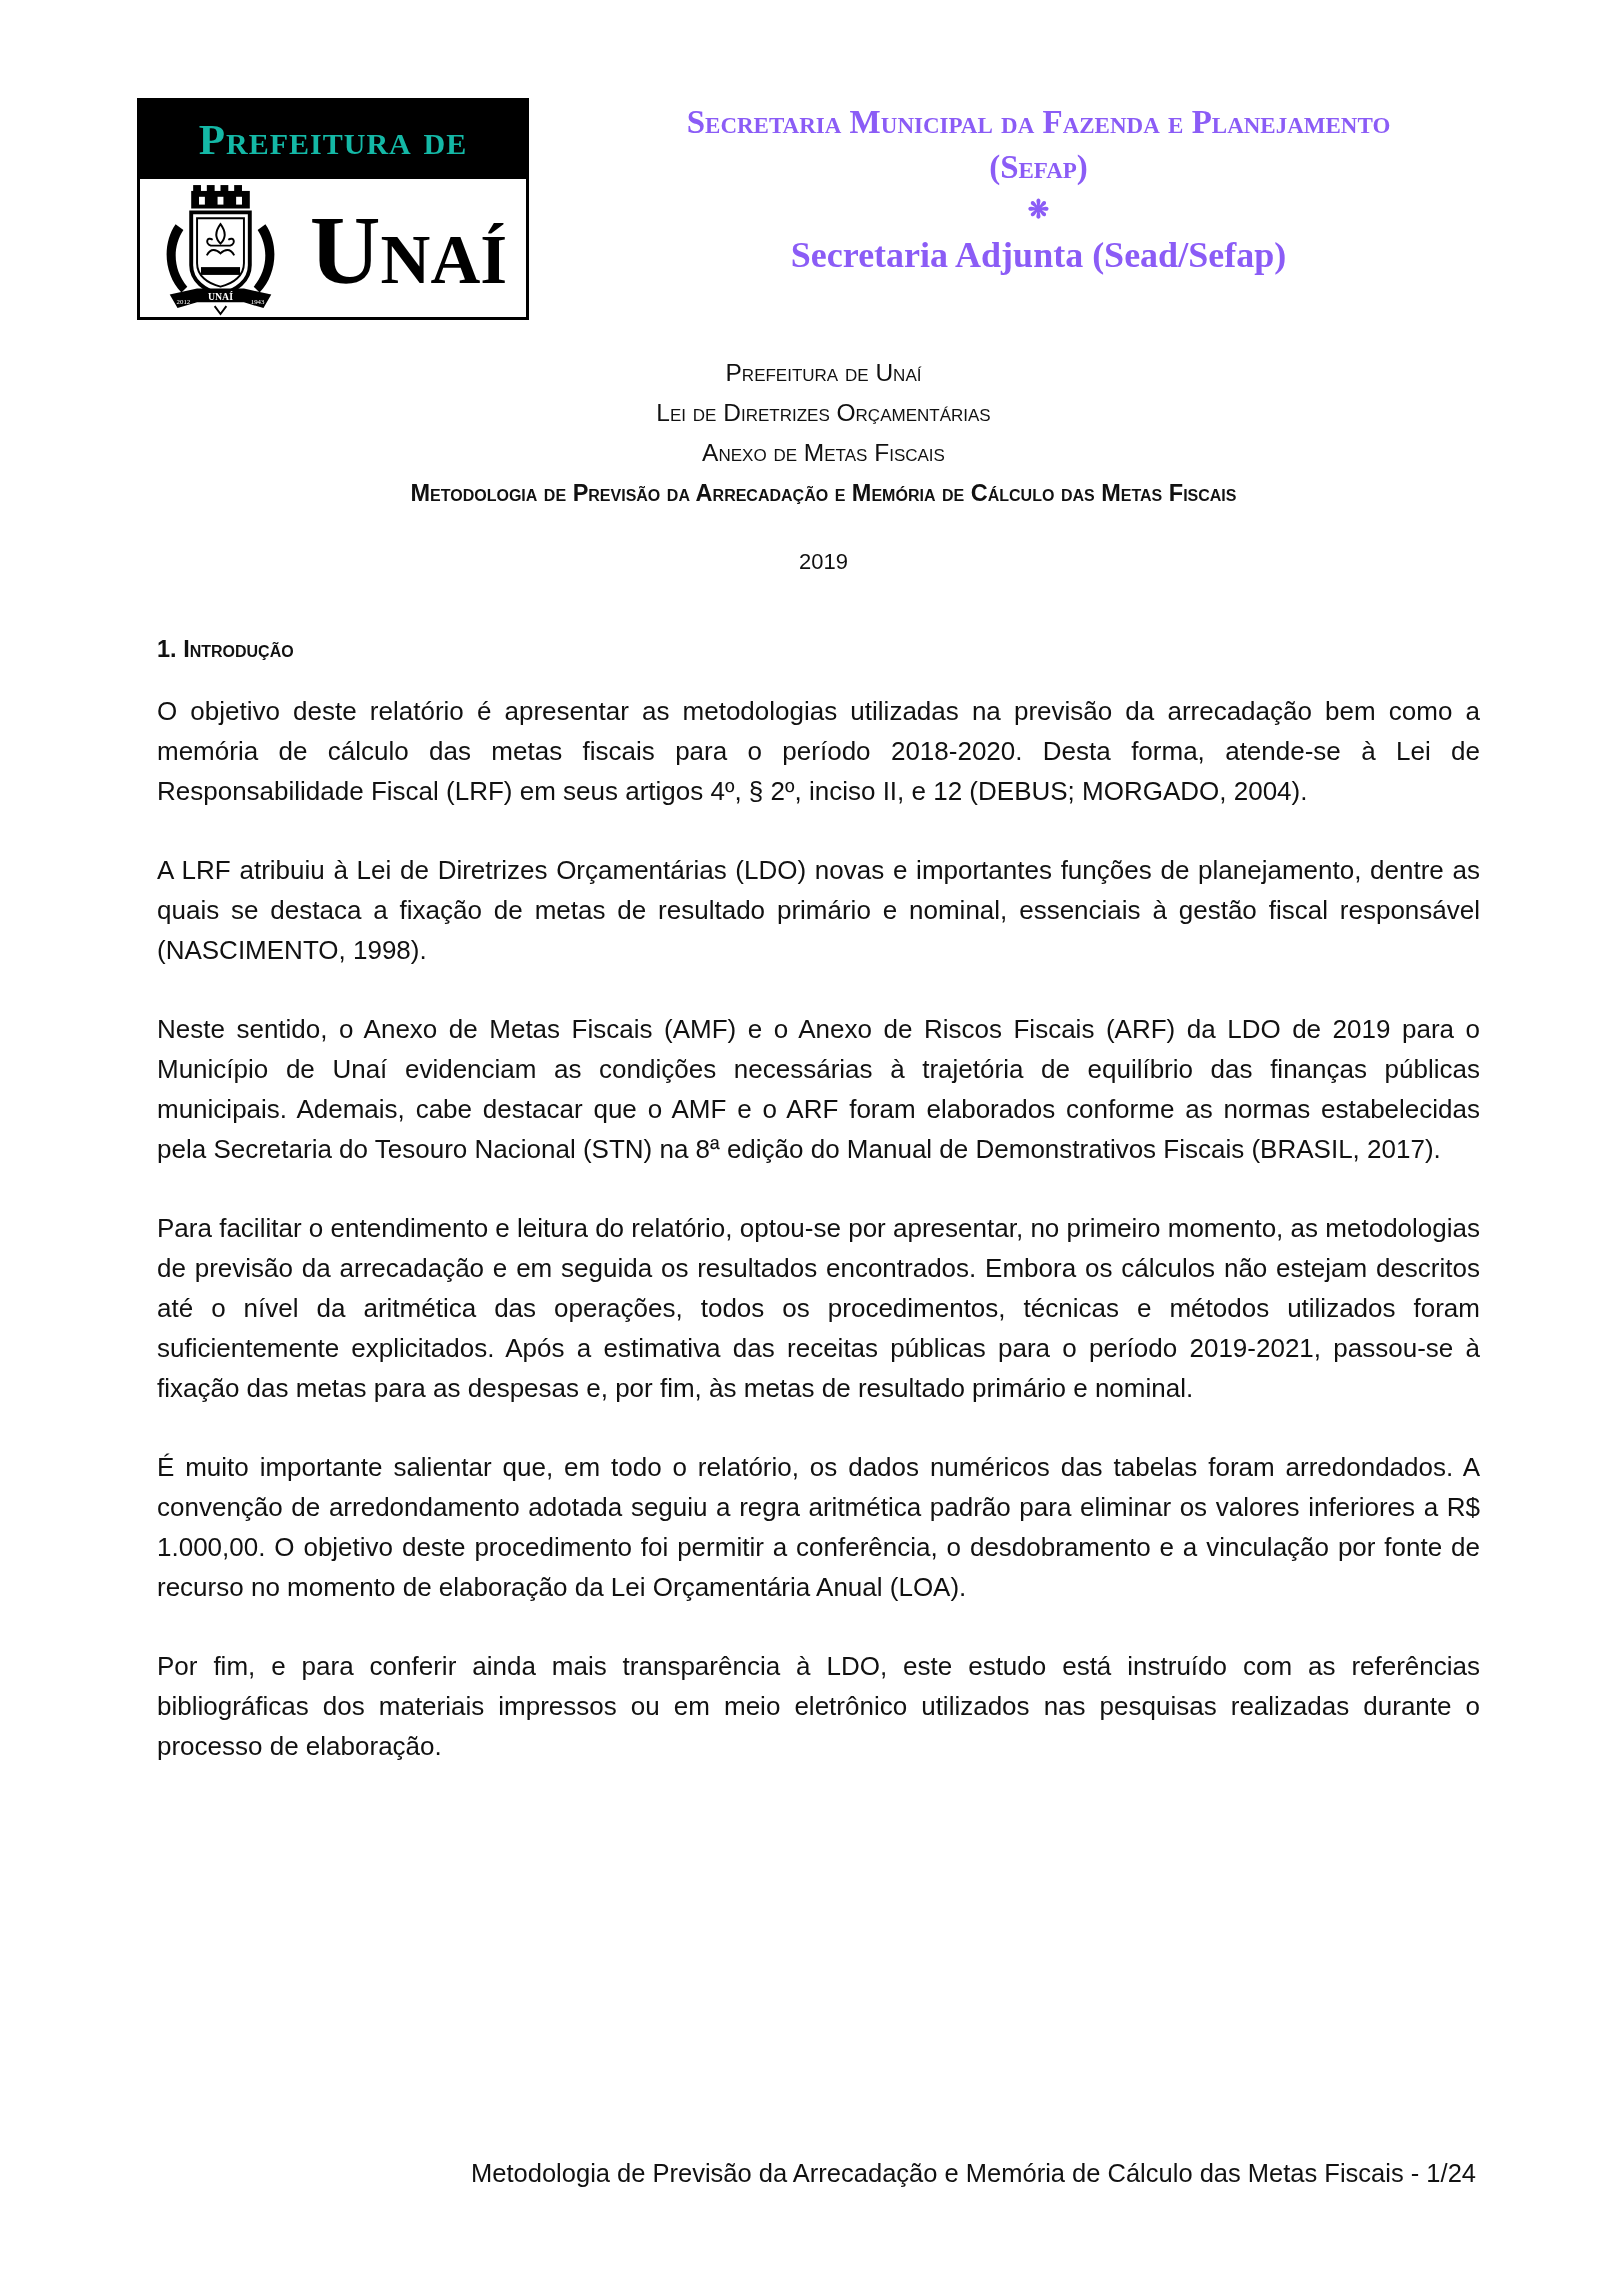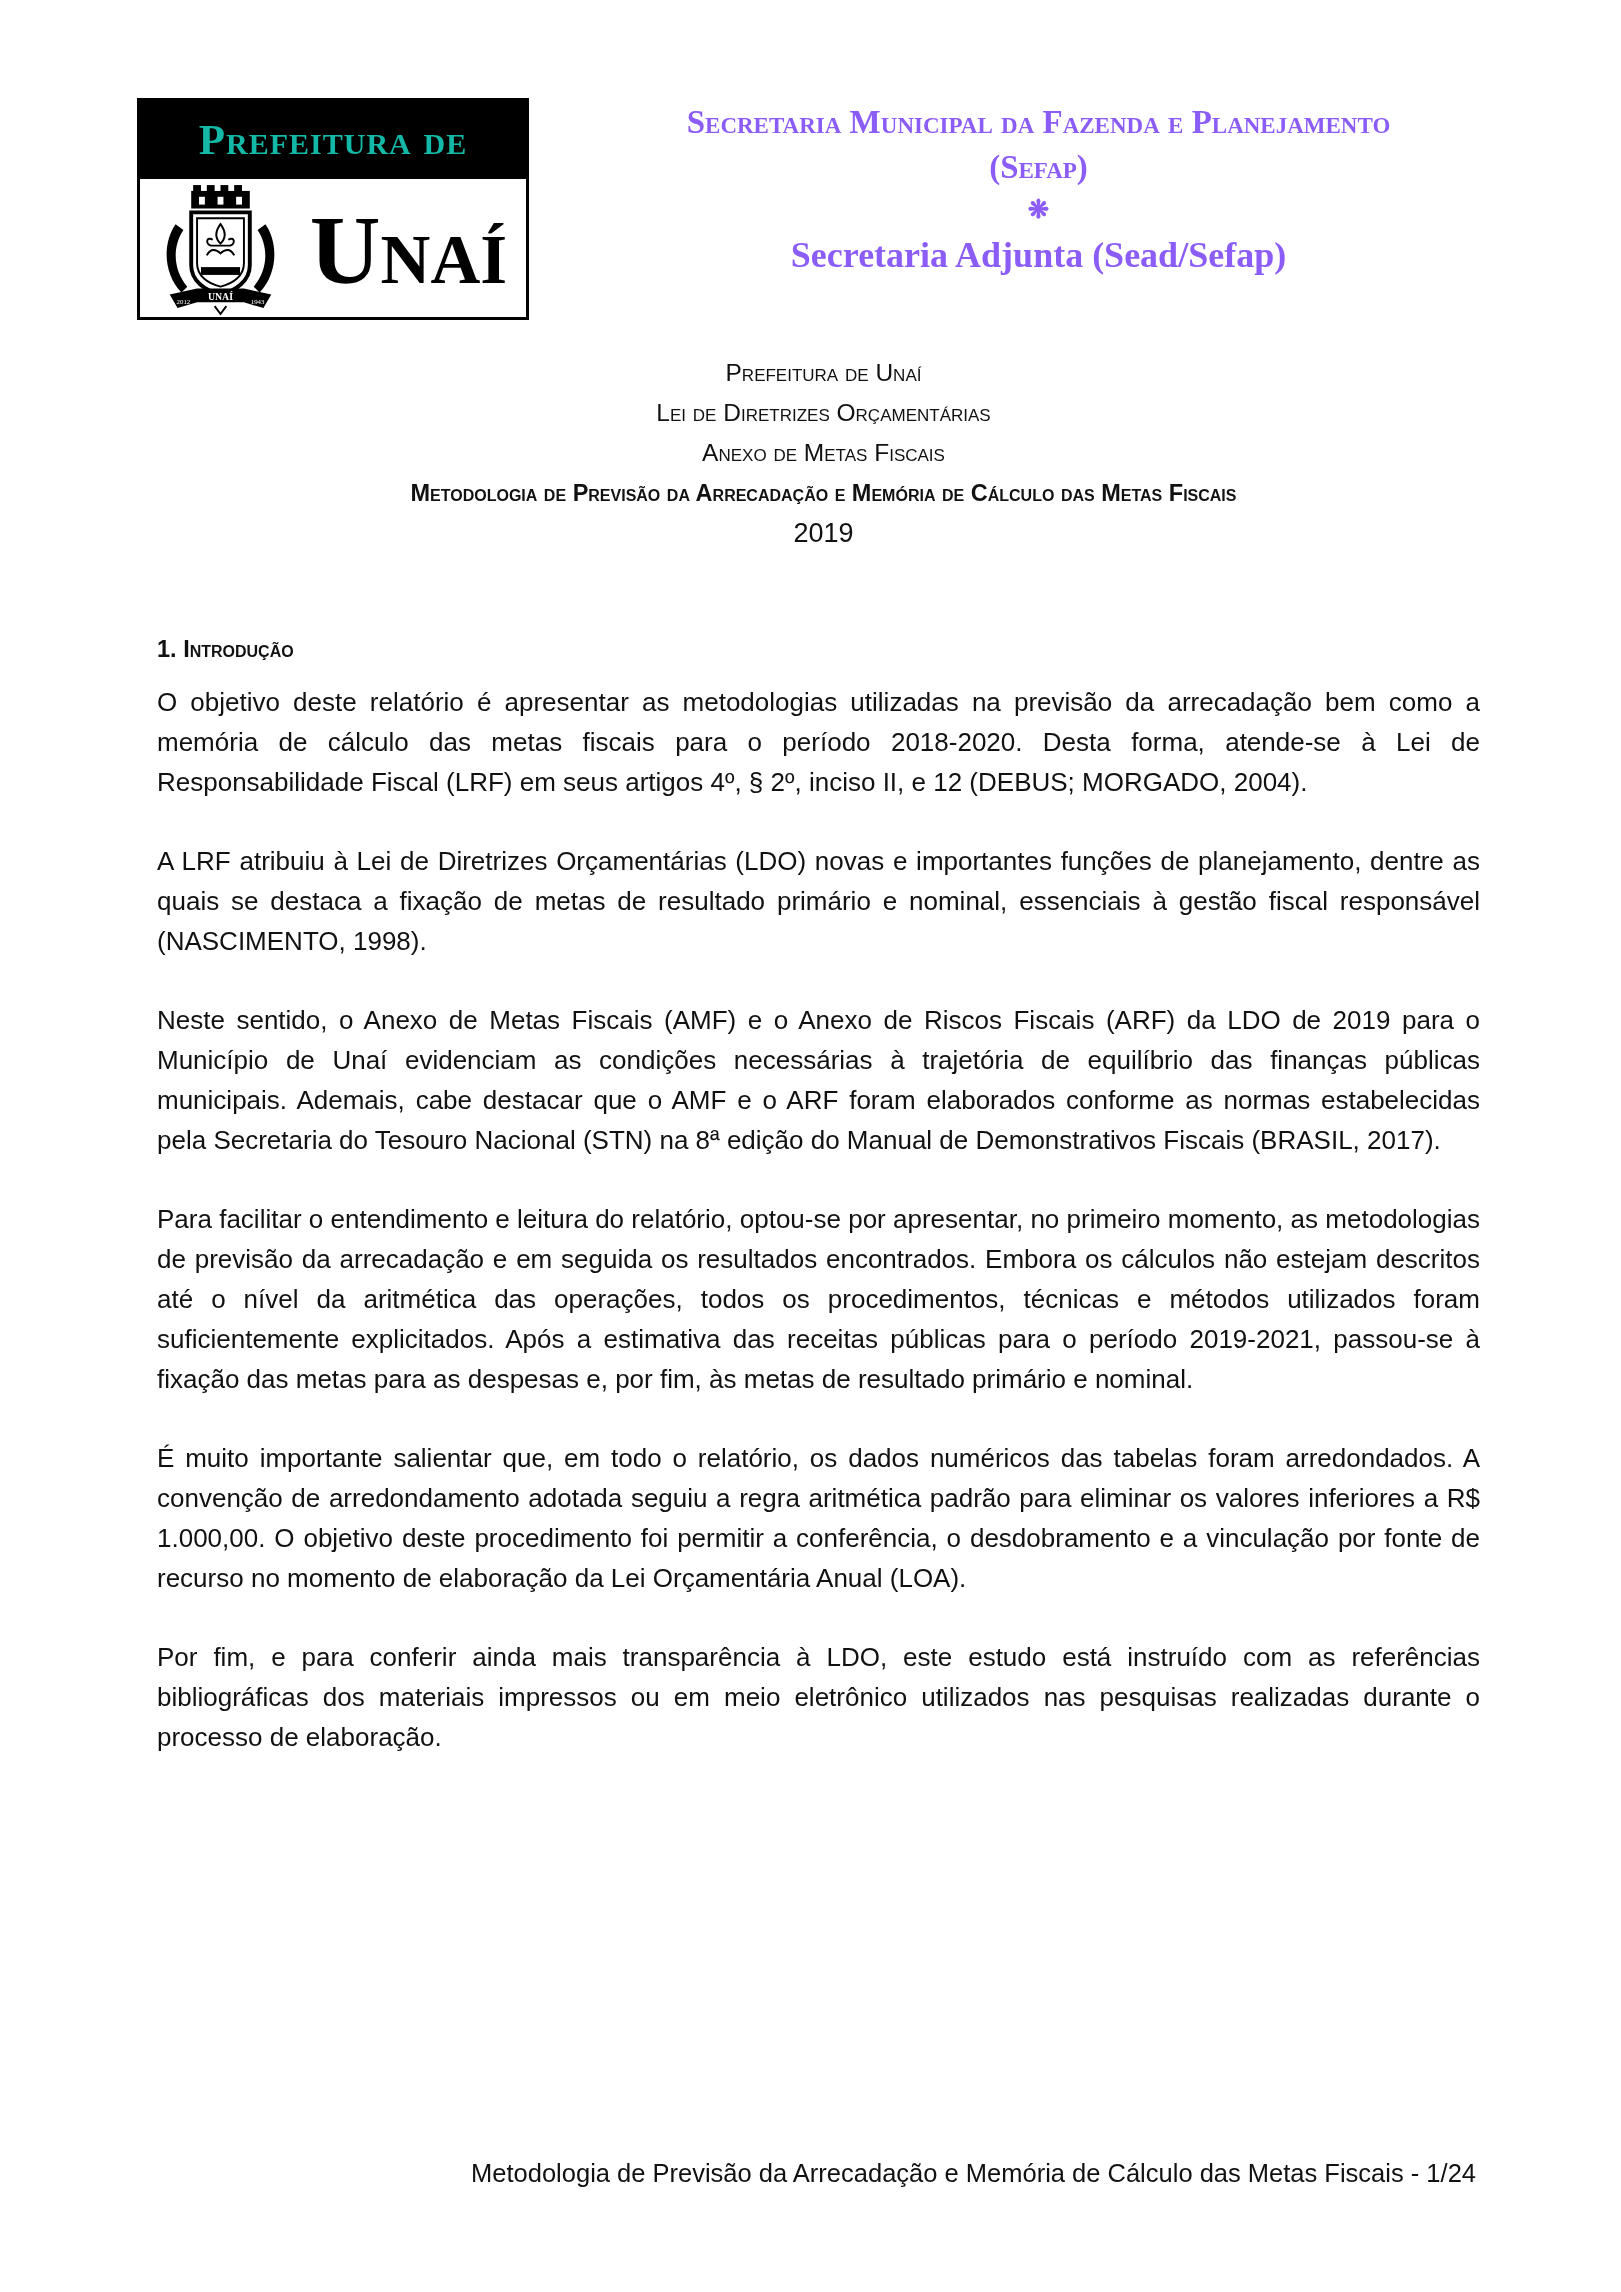--- a/index.html
+++ b/index.html
@@ -27,25 +27,25 @@
   .header-right { position: absolute; left: 578px; top: 100px; width: 921px; text-align: center; font-family: "Liberation Serif", serif; font-weight: bold; color: #8b5cf6; }
   .sec-title { font-size: 33px; font-variant: small-caps; line-height: 45px; }
   .sec-abbr { font-size: 33px; font-variant: small-caps; line-height: 45px; }
   .star { font-size: 25.5px; line-height: 39px; }
   .sec-sub { font-size: 36px; line-height: 45px; margin-top: 4px; }
 
   
   .title-block { position: absolute; left: 147px; top: 353px; width: 1353px; text-align: center; font-family: "Liberation Sans", sans-serif; color: #111; }
   .title-line { font-size: 24.5px; line-height: 40px; font-variant: small-caps; }
   .title-line.bold { font-weight: bold; font-size: 23.5px; }
-  .title-year { font-size: 27px; line-height: 40px; }
+  .title-year { font-size: 22px; line-height: 40px; margin-top: 29px; }
 
   
   .content { position: absolute; left: 157px; top: 635px; width: 1323px; font-family: "Liberation Sans", sans-serif; color: #111; }
-  .section-heading { font-size: 23.5px; font-weight: bold; font-variant: small-caps; line-height: 29px; margin: 0 0 18px 0; }
+  .section-heading { font-size: 23.5px; font-weight: bold; font-variant: small-caps; line-height: 29px; margin: 0 0 27px 0; }
   .para { font-size: 26px; line-height: 40px; text-align: justify; margin: 0 0 39px 0; }
 
   .footer { position: absolute; right: 145px; top: 2159px; font-family: "Liberation Sans", sans-serif; font-size: 25.5px; color: #111; white-space: nowrap; }
 </style>
 </head>
 <body>
 
 <div class="page">
 
   <div class="logo-box">

